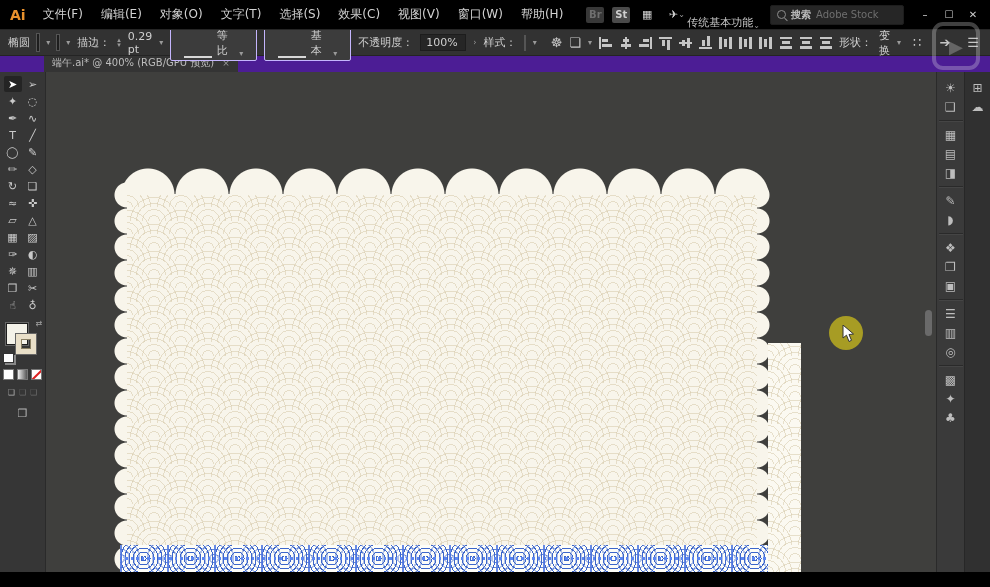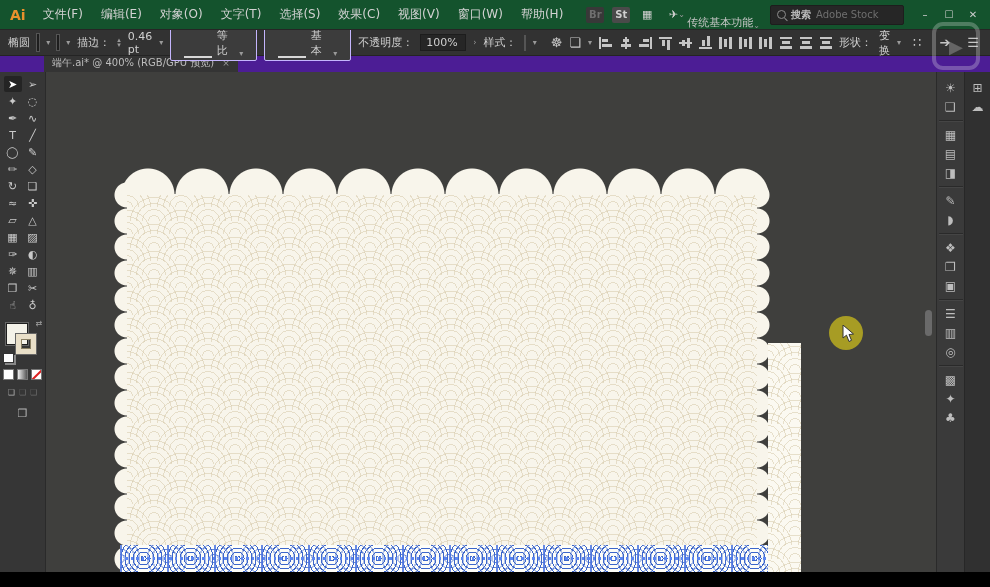--- a/index.html
+++ b/index.html
@@ -1,20 +1,20 @@
 <!DOCTYPE html>
 <html><head>
 <meta charset="utf-8">
 <style>
   html,body{margin:0;padding:0;background:#000;width:990px;height:587px;overflow:hidden;
     font-family:"DejaVu Sans","Liberation Sans",sans-serif;-webkit-font-smoothing:antialiased;}
   .app{position:relative;width:990px;height:572px;background:#3f3f3d;overflow:hidden;}
 
   
-  .menubar{height:30px;background:#14532d;display:flex;align-items:center;border-bottom:1px solid #262626;box-sizing:border-box;padding:0 6px;position:relative;z-index:5;}
+  .menubar{height:30px;background:#000000;display:flex;align-items:center;border-bottom:1px solid #262626;box-sizing:border-box;padding:0 6px;position:relative;z-index:5;}
   .ai-logo{color:#e8912d;font-weight:bold;font-size:14px;padding:0 8px 0 4px;}
   .menus{display:flex;align-items:center;}
   .menu-item{color:#d2d2d2;font-size:12px;padding:4px 9px;cursor:default;white-space:nowrap;}
   .mb-icons{display:flex;align-items:center;gap:8px;margin-left:14px;}
   .mbi{color:#cfcfcf;font-size:11px;width:18px;height:16px;display:flex;align-items:center;justify-content:center;border-radius:2px;}
   .mbi.boxed{background:#4a4a4a;font-weight:bold;font-size:10px;}
   .mbi.dim{color:#6f6f6f;background:#383838;font-weight:bold;font-size:10px;}
   .chev{color:#9a9a9a;font-size:8px;margin-left:-4px;}
   .mb-right{margin-left:auto;display:flex;align-items:center;gap:10px;}
   .workspace{display:flex;align-items:flex-end;gap:4px;color:#c5c5c5;font-size:11px;margin-top:16px;}
@@ -183,21 +183,21 @@
     <span class="cb-label">椭圆</span>
     <span class="swatch fill"></span>
     <span class="dd">▾</span>
     <span class="swatch stroke"></span>
     <span class="dd">▾</span>
     <span class="cb-label">描边：</span>
     <span class="stepper">
         <span>▴</span>
         <span>▾</span>
       </span>
-    <span>0.46 pt</span>
+    <span>0.29 pt</span>
     <span class="dd">▾</span>
     <span class="profile">
       <span class="line"></span>
       <span>等比</span>
       <span class="dd">▾</span>
     </span>
     <span class="profile">
       <span class="line"></span>
       <span>基本</span>
       <span class="dd">▾</span>

